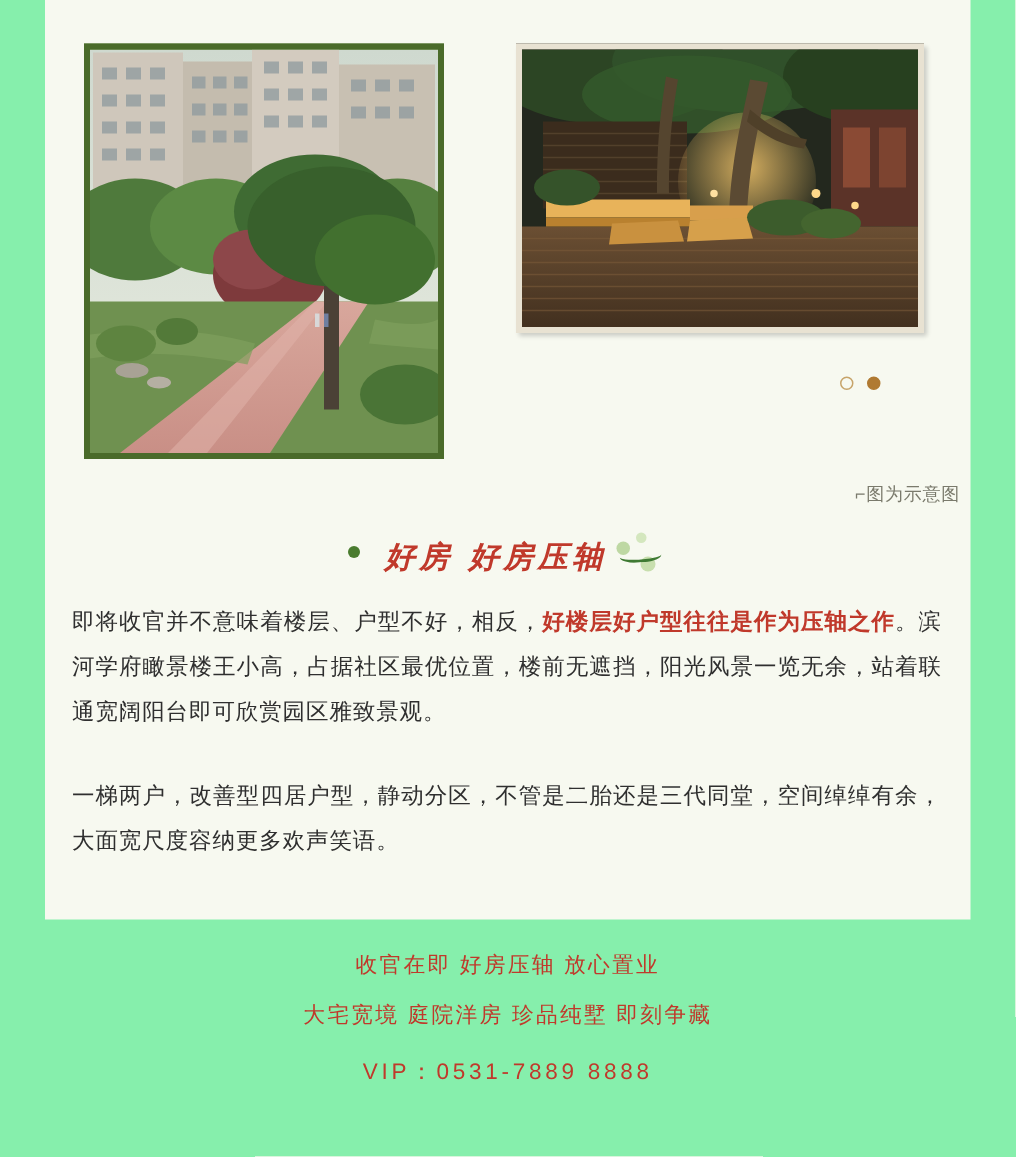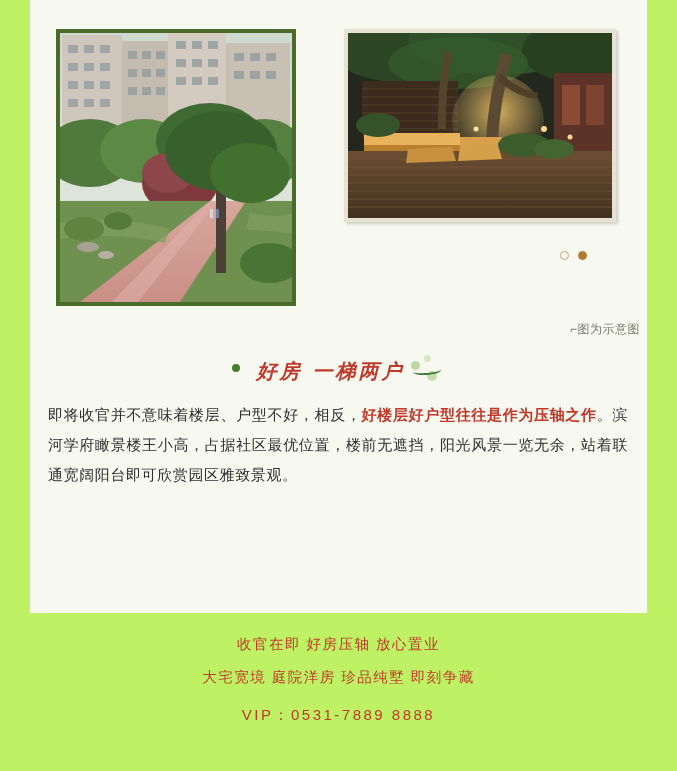--- a/index.html
+++ b/index.html
@@ -10,21 +10,21 @@
     width: 677px;
     height: 771px;
     background: #f2f5ea;
     font-family: "Liberation Sans", sans-serif;
     overflow: hidden;
   }
   .page {
     position: relative;
     width: 677px;
     height: 771px;
-    background: #bef264;
+    background: #86efac;
     box-sizing: border-box;
   }
   .inner-card {
     position: absolute;
     left: 30px;
     top: 0px;
     width: 617px;
     height: 613px;
     background: #f7f9f0;
     box-sizing: border-box;
@@ -355,31 +355,32 @@
 
   <div class="dots">
     <span class="dot"></span>
     <span class="dot active"></span>
   </div>
 
   <div class="caption">⌐图为示意图</div>
 
   <div class="headline-row">
     <span class="bullet-dot"></span>
-    <span class="headline-text">好房 一梯两户</span>
+    <span class="headline-text">好房 好房压轴</span>
     <span class="headline-deco">
       <span class="leaf l1"></span>
       <span class="leaf l2"></span>
       <span class="leaf l3"></span>
       <span class="wave"></span>
     </span>
   </div>
 
   <div class="body-wrap">
     <p class="para"><span>即将收官并不意味着楼层、户型不好，相反，</span><span class="em-red">好楼层好户型往往是作为压轴之作</span><span>。滨河学府瞰景楼王小高，占据社区最优位置，楼前无遮挡，阳光风景一览无余，站着联通宽阔阳台即可欣赏园区雅致景观。</span></p>
+    <p class="para">一梯两户，改善型四居户型，静动分区，不管是二胎还是三代同堂，空间绰绰有余，大面宽尺度容纳更多欢声笑语。</p>
   </div>
 
   <div class="footer">
     <div class="f-line">收官在即 好房压轴 放心置业</div>
     <div class="f-line">大宅宽境 庭院洋房 珍品纯墅 即刻争藏</div>
     <div class="f-line vip">VIP：0531-7889 8888</div>
   </div>
 </div>
 
 </body></html>

